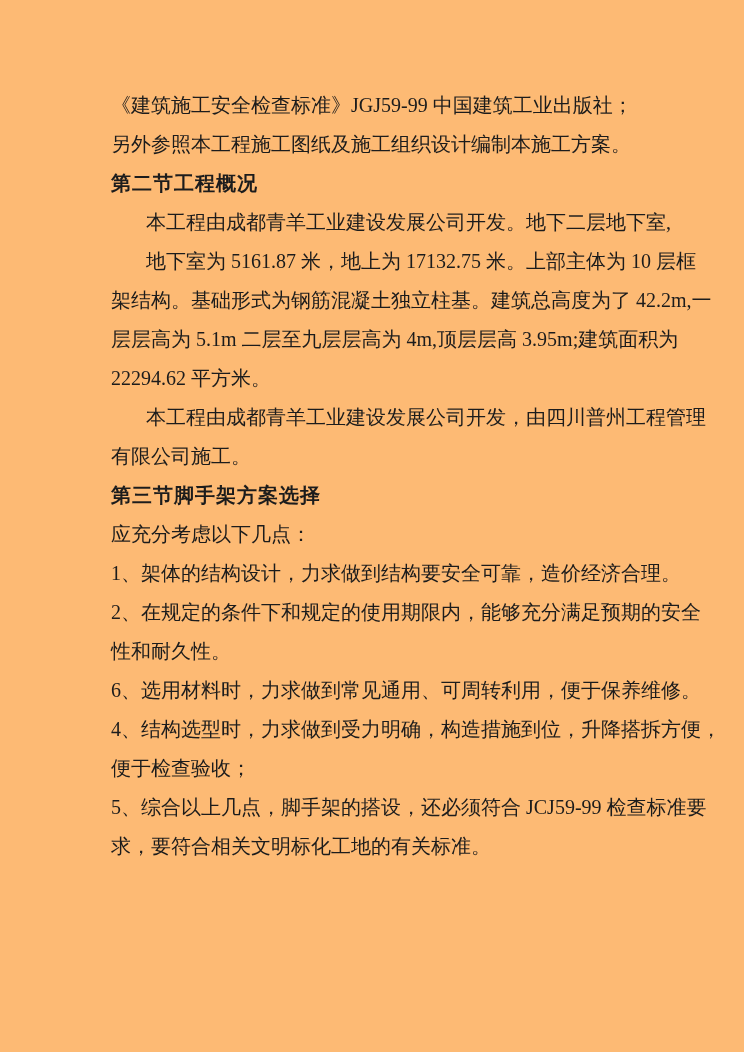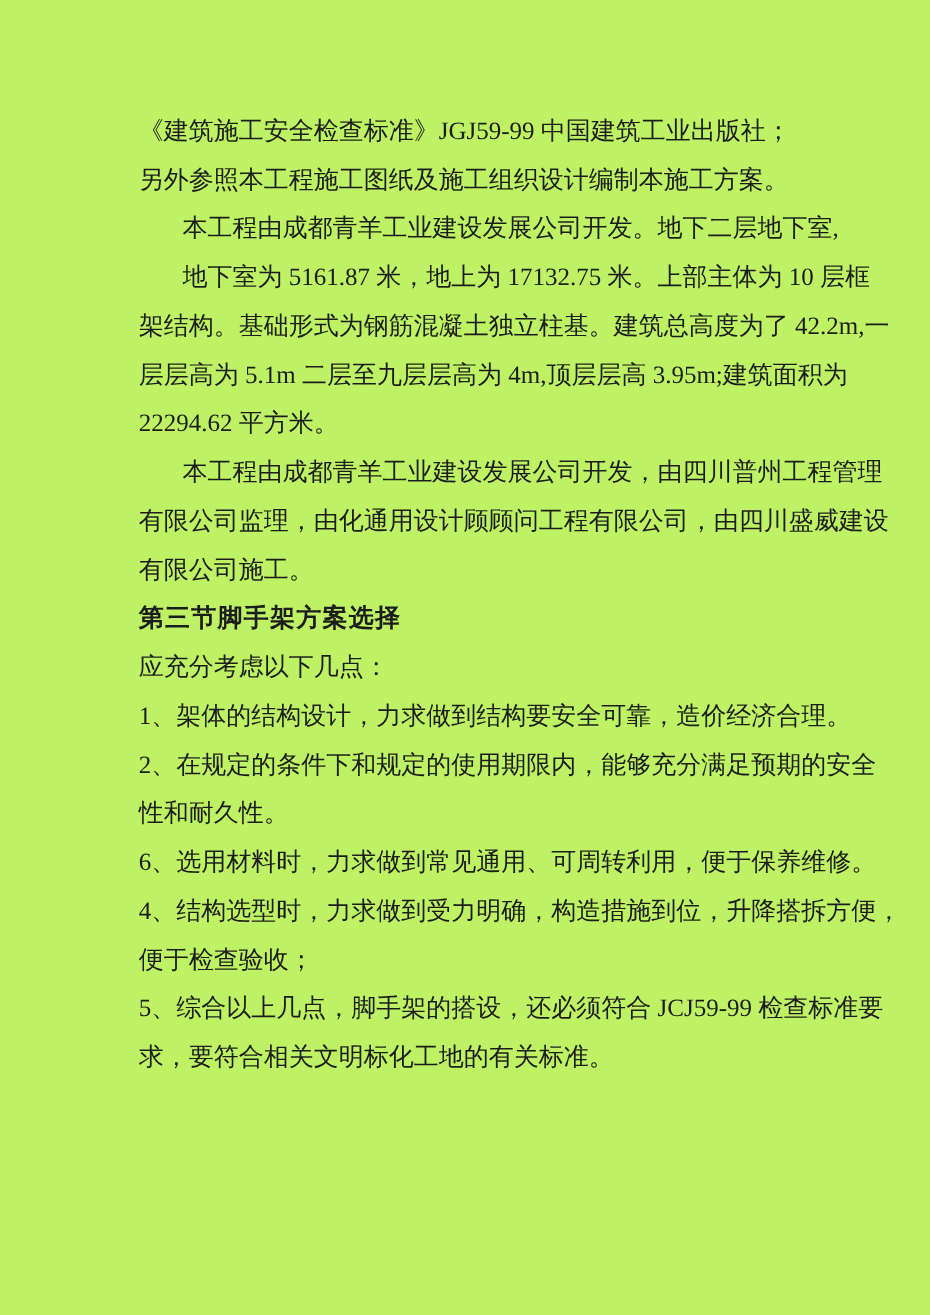--- a/index.html
+++ b/index.html
@@ -5,21 +5,21 @@
   html, body {
     margin: 0;
     padding: 0;
     background: #e8e8e8;
   }
   .page {
     position: relative;
     width: 744px;
     height: 1052px;
     margin: 0 auto;
-    background: #bef264;
+    background: #fdba74;
     overflow: hidden;
     font-family: "Liberation Serif", "DejaVu Serif", serif;
   }
   .doc-body {
     position: absolute;
     top: 86px;
     left: 111px;
     right: 98px;
   }
   .line {
@@ -38,27 +38,27 @@
     padding-left: 35px;
   }
 </style>
 </head>
 <body>
 
 <div class="page">
   <div class="doc-body">
       <div class="line body">《建筑施工安全检查标准》JGJ59-99 中国建筑工业出版社；</div>
       <div class="line body">另外参照本工程施工图纸及施工组织设计编制本施工方案。</div>
+      <div class="line heading">第二节工程概况</div>
       <div class="line body indent">本工程由成都青羊工业建设发展公司开发。地下二层地下室,</div>
       <div class="line body indent">地下室为 5161.87 米，地上为 17132.75 米。上部主体为 10 层框</div>
       <div class="line body">架结构。基础形式为钢筋混凝土独立柱基。建筑总高度为了 42.2m,一</div>
       <div class="line body">层层高为 5.1m 二层至九层层高为 4m,顶层层高 3.95m;建筑面积为</div>
       <div class="line body">22294.62 平方米。</div>
       <div class="line body indent">本工程由成都青羊工业建设发展公司开发，由四川普州工程管理</div>
-      <div class="line body">有限公司监理，由化通用设计顾顾问工程有限公司，由四川盛威建设</div>
       <div class="line body">有限公司施工。</div>
       <div class="line heading">第三节脚手架方案选择</div>
       <div class="line body">应充分考虑以下几点：</div>
       <div class="line body">1、架体的结构设计，力求做到结构要安全可靠，造价经济合理。</div>
       <div class="line body">2、在规定的条件下和规定的使用期限内，能够充分满足预期的安全</div>
       <div class="line body">性和耐久性。</div>
       <div class="line body">6、选用材料时，力求做到常见通用、可周转利用，便于保养维修。</div>
       <div class="line body">4、结构选型时，力求做到受力明确，构造措施到位，升降搭拆方便，</div>
       <div class="line body">便于检查验收；</div>
       <div class="line body">5、综合以上几点，脚手架的搭设，还必须符合 JCJ59-99 检查标准要</div>

